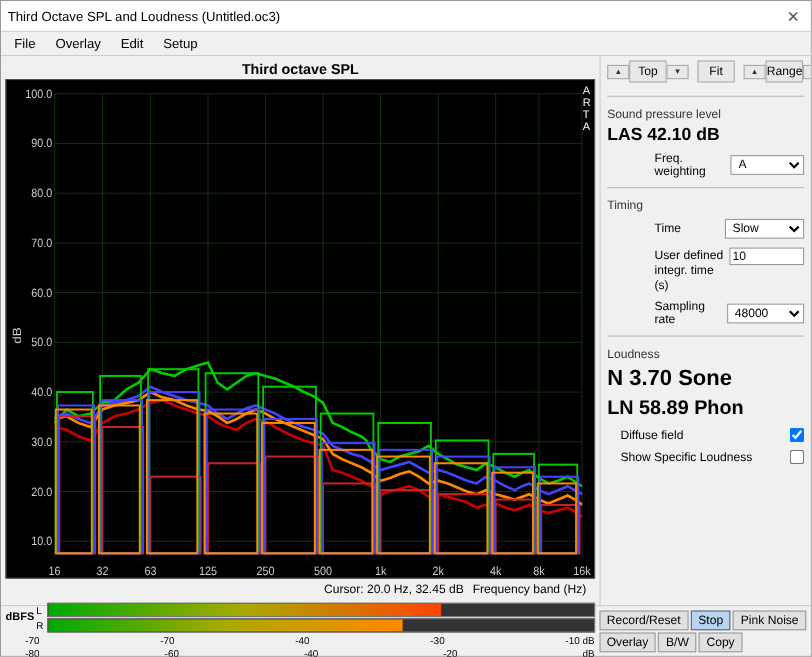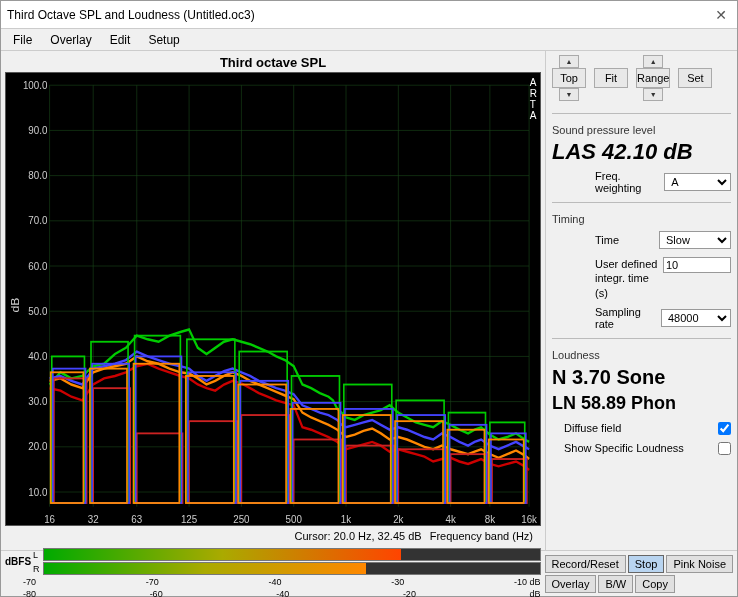--- a/index.html
+++ b/index.html
@@ -107,25 +107,24 @@
       flex-direction: column;
       padding: 4px 6px;
       gap: 4px;
     }
     .section-label {
       font-size: 11px;
       color: #333;
       margin-top: 2px;
     }
     .spl-value {
-      font-size: 22px;
+      font-size: 16px;
       font-weight: bold;
       color: #000;
       line-height: 1.1;
-      font-style: italic;
     }
     .row-control {
       display: flex;
       align-items: center;
       justify-content: space-between;
       margin-top: 2px;
       margin-left: 43px;
     }
     .row-label {
       font-size: 11px;
@@ -216,21 +215,21 @@
       border-color: #666;
     }
     .nav-row {
       display: flex;
       align-items: center;
       gap: 8px;
       margin-bottom: 4px;
     }
     .nav-col {
       display: flex;
-      flex-direction: column;
+      flex-direction: row;
       align-items: center;
     }
     .nav-btn-up, .nav-btn-down {
       width: 20px;
       height: 13px;
       background: #e8e8e8;
       border: 1px solid #aaa;
       display: flex;
       align-items: center;
       justify-content: center;

